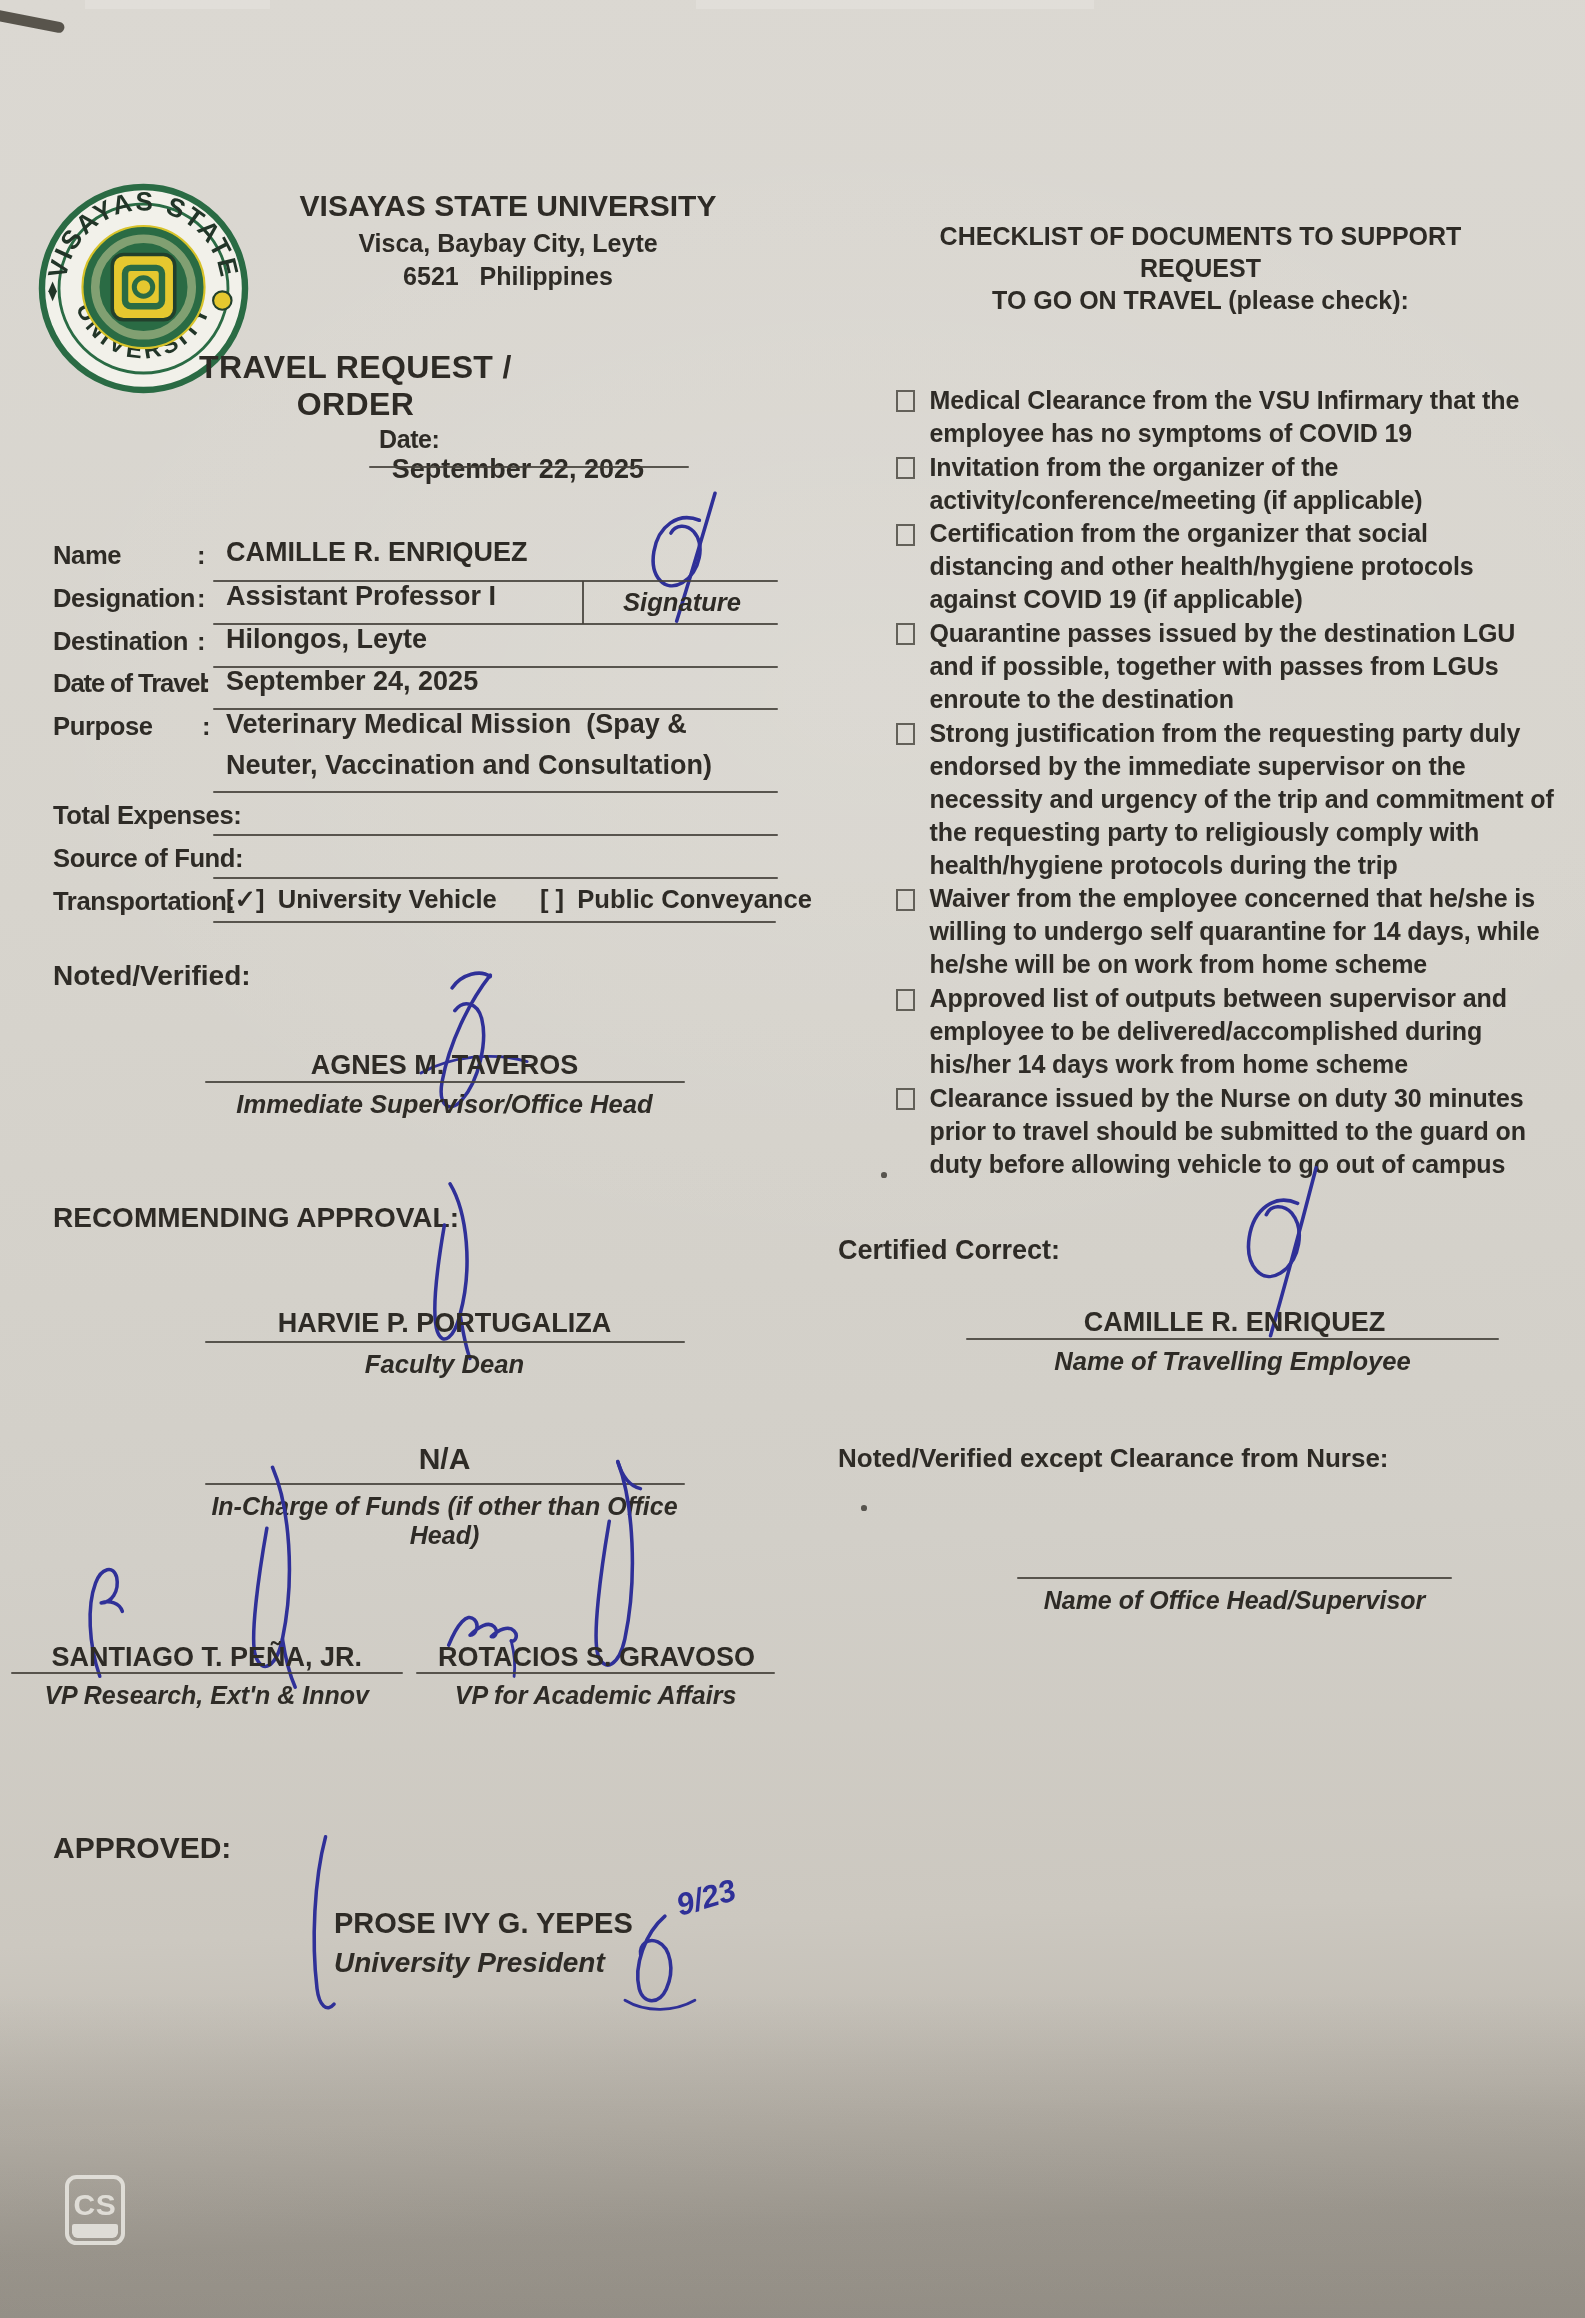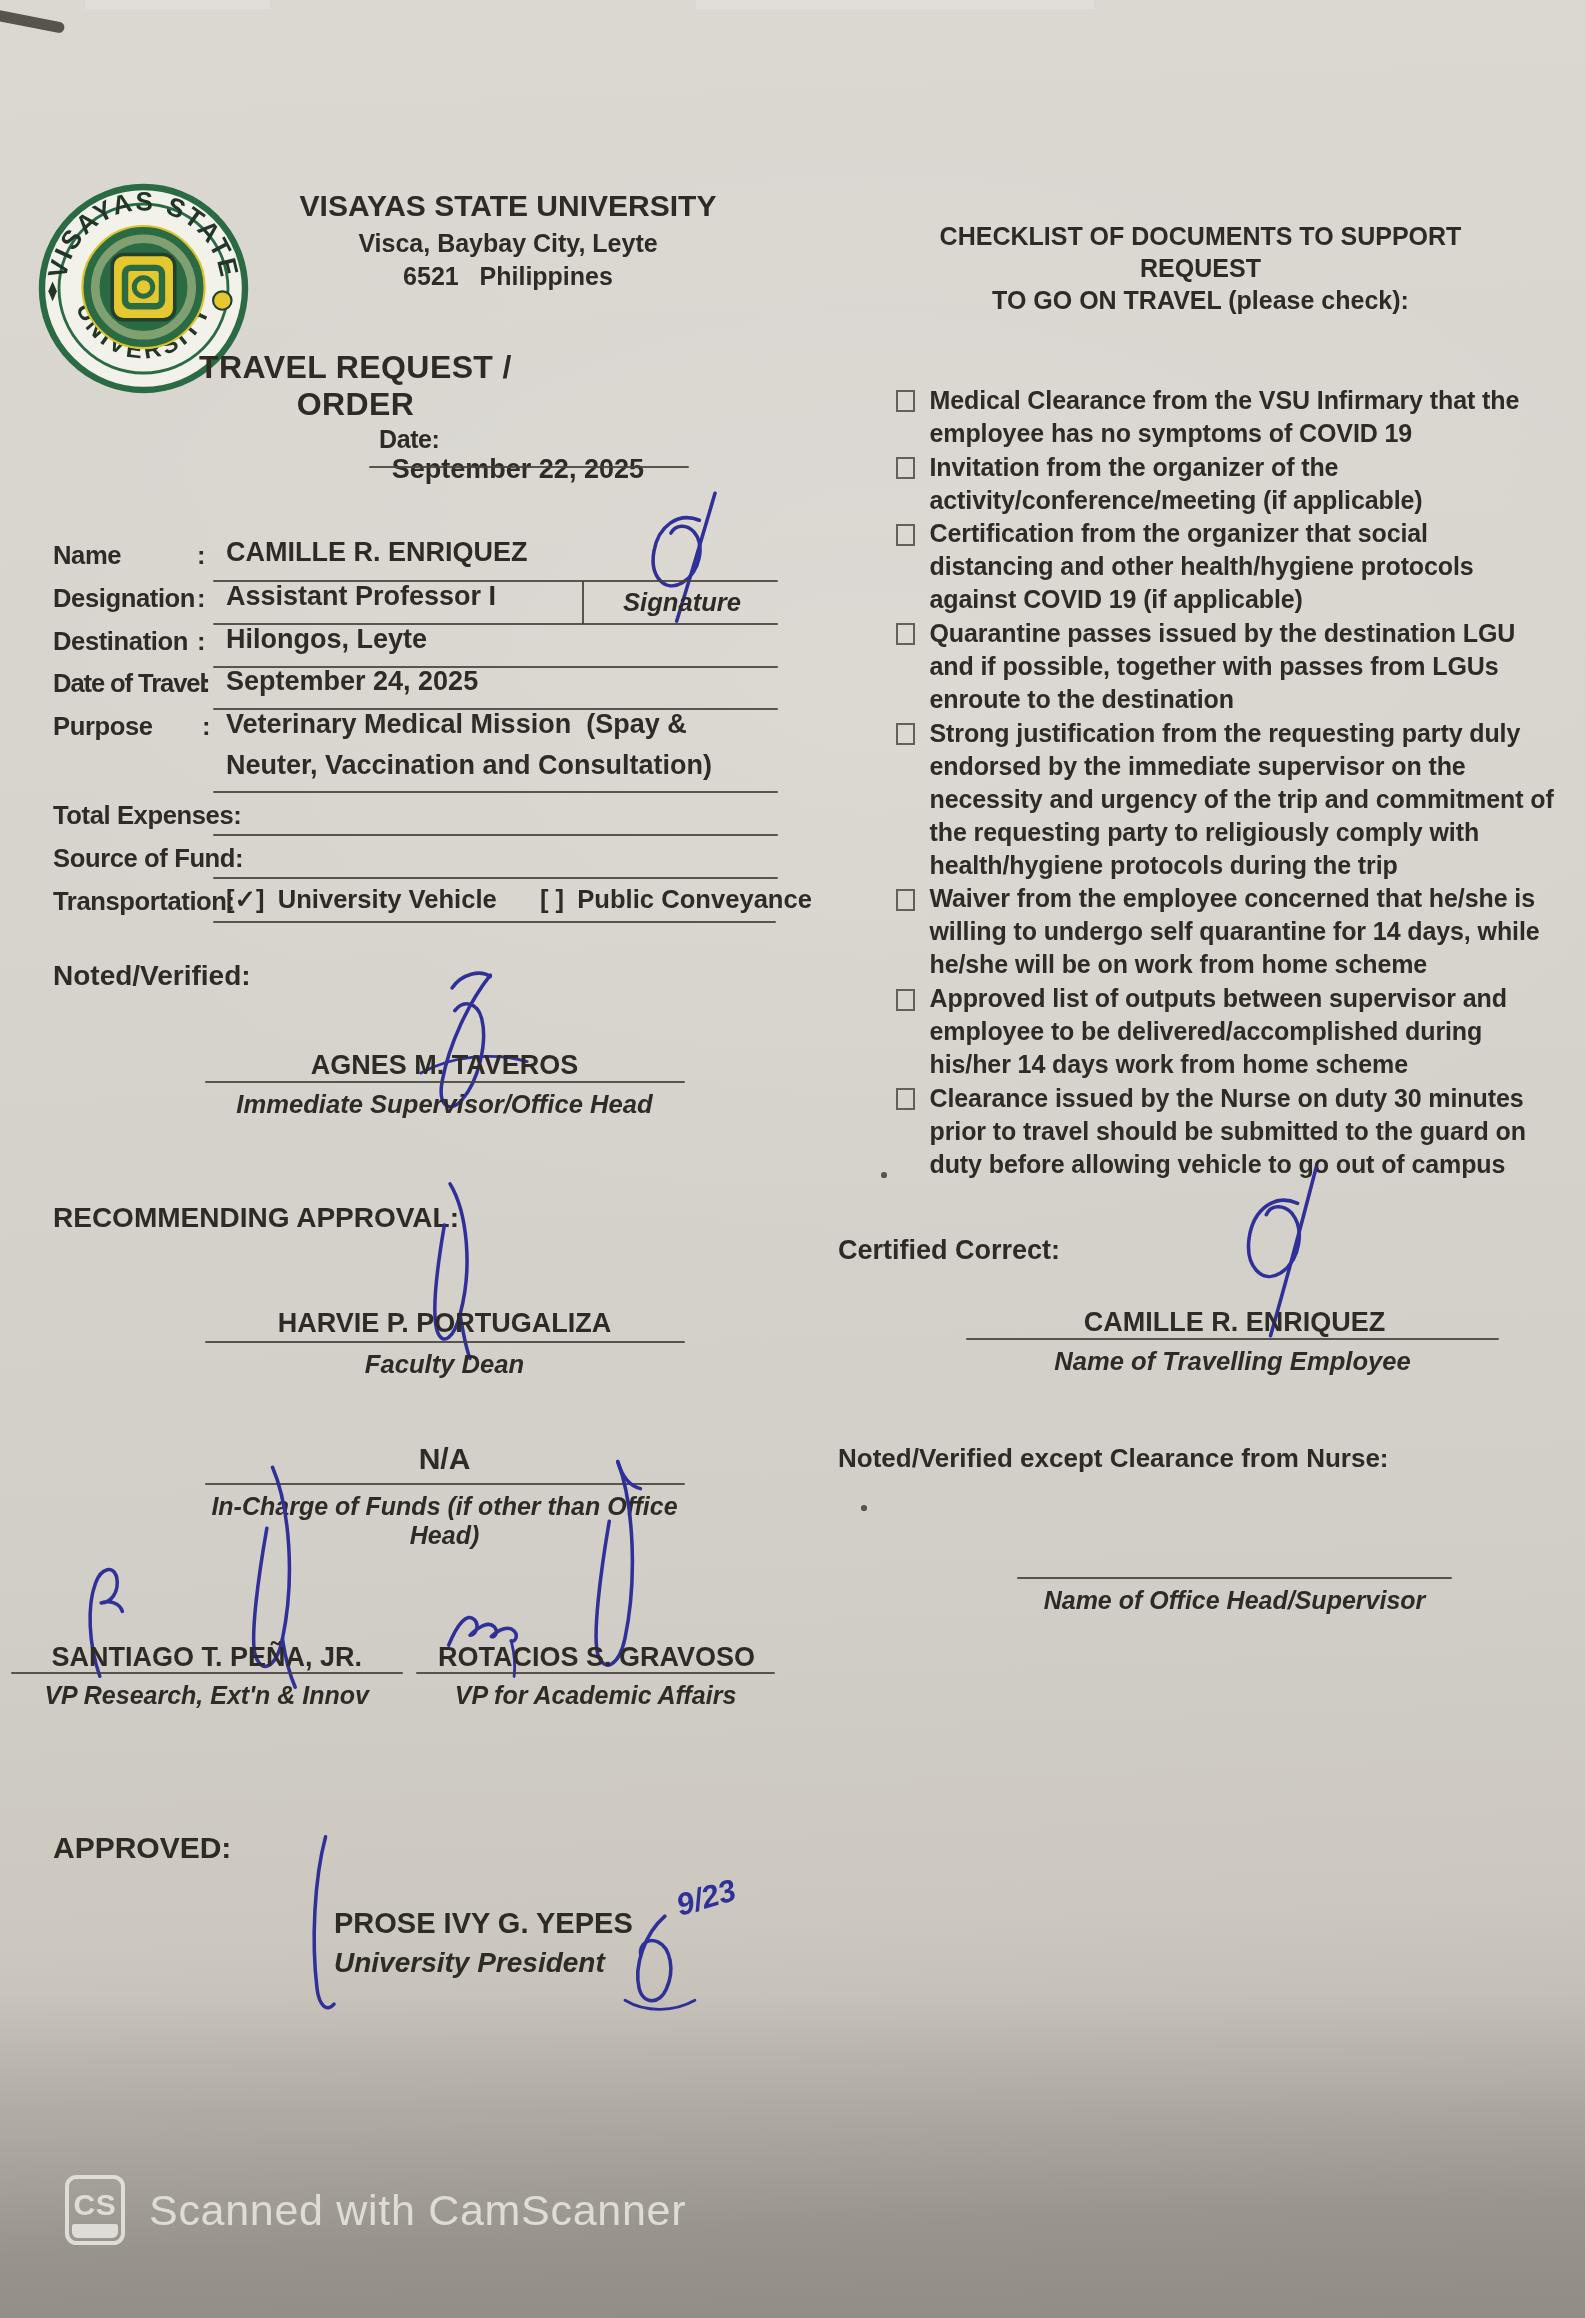--- a/index.html
+++ b/index.html
@@ -269,17 +269,16 @@
   <div class="rule" style="left:1017px;top:1577px;width:435px;"></div>
   <div class="abs ctr cap" style="left:1017px;top:1586px;width:435px;font-size:25px;">Name of Office Head/Supervisor</div>
 
   <div class="shade"></div>
 
   <div class="abs wm" style="left:65px;top:2175px;display:flex;align-items:center;gap:24px;">
     <div class="wm-icon">
       <span class="cs">CS</span>
       <span class="base"></span>
     </div>
-    <span class="wm-text">Scanned with CamScanner</span>
   </div>
 
 </div>
 
 
 </body></html>

